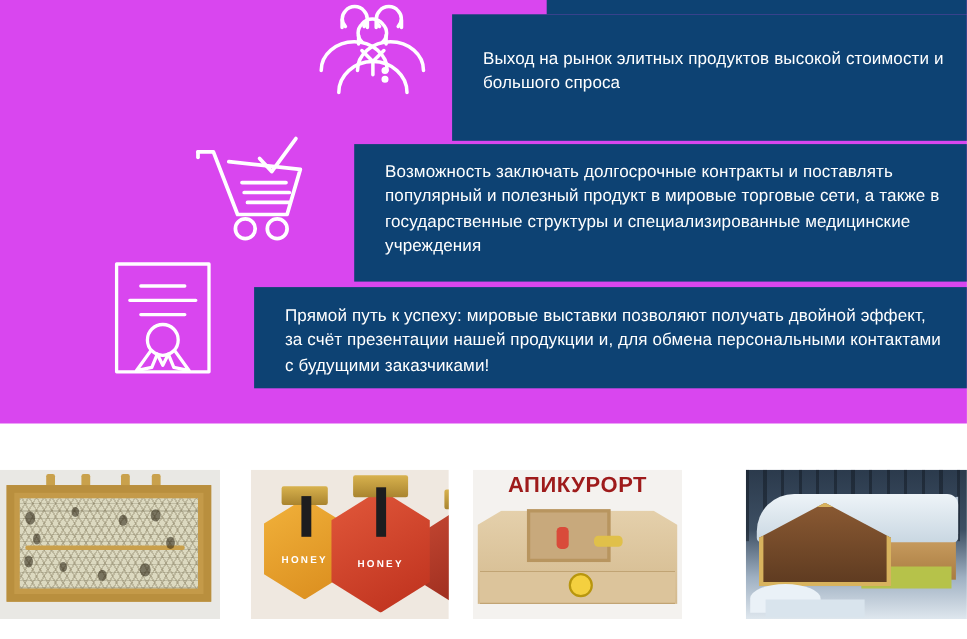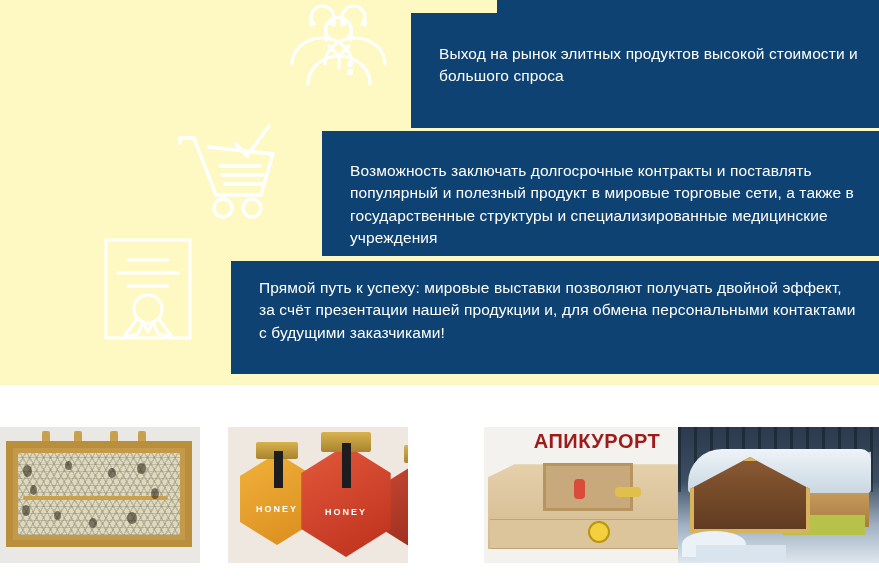--- a/index.html
+++ b/index.html
@@ -12,21 +12,21 @@
   #slide {
     position:relative;
     width:879px; height:581px;
     background:#ffffff;
   }
 
   
   .hero {
     position:absolute; left:0; top:0;
     width:879px; height:385px;
-    background:#fef9c3;
+    background:#d946ef;
     overflow:hidden;
   }
   .hero-topstrip {
     position:absolute; right:0; top:0;
     width:382px; height:13px;
     background:#0d4273;
   }
 
   
   .card {
@@ -38,22 +38,22 @@
     padding:16px 18px 16px 28px;
   }
   .card p {
     font-size:15.5px;
     line-height:1.45;
     color:#ffffff;
     letter-spacing:0.1px;
     font-weight:400;
   }
   #card-1 { left:411px; top:13px;  width:468px; height:115px; padding-top:30px; }
-  #card-2 { left:322px; top:131px; width:557px; height:125px; padding-top:29px; }
-  #card-3 { left:231px; top:261px; width:648px; height:113px; padding-top:16px; }
+  #card-2 { left:322px; top:131px; width:557px; height:125px; padding-top:15px; }
+  #card-3 { left:231px; top:261px; width:648px; height:92px; padding-top:16px; }
 
   
   .icon { position:absolute; }
   #icon-people      { left:284px; top:-4px;  width:108px; height:95px; }
   #icon-cart        { left:172px; top:118px; width:120px; height:103px; }
   #icon-certificate { left:102px; top:236px; width:92px;  height:106px; }
   .icon svg { display:block; width:100%; height:100%; }
 
   
   .thumbs {
@@ -61,21 +61,21 @@
     width:879px; height:136px;
   }
   .thumb {
     position:absolute; top:0;
     height:136px;
     overflow:hidden;
     background:#ffffff;
   }
   #thumb-1 { left:-2px;  width:202px; }
   #thumb-2 { left:228px; width:180px; }
-  #thumb-3 { left:484px; width:226px; }
+  #thumb-3 { left:430px; width:190px; }
   #thumb-4 { left:678px; width:201px; }
 
   .ph { position:absolute; inset:0; }
 
   
   .hc-bg { position:absolute; inset:0; background:#e9e8e4; }
   .hc-frame {
     position:absolute; left:8px; top:14px; right:8px; bottom:16px;
     background:#c49a49;
     border:7px solid #b98f3e;

